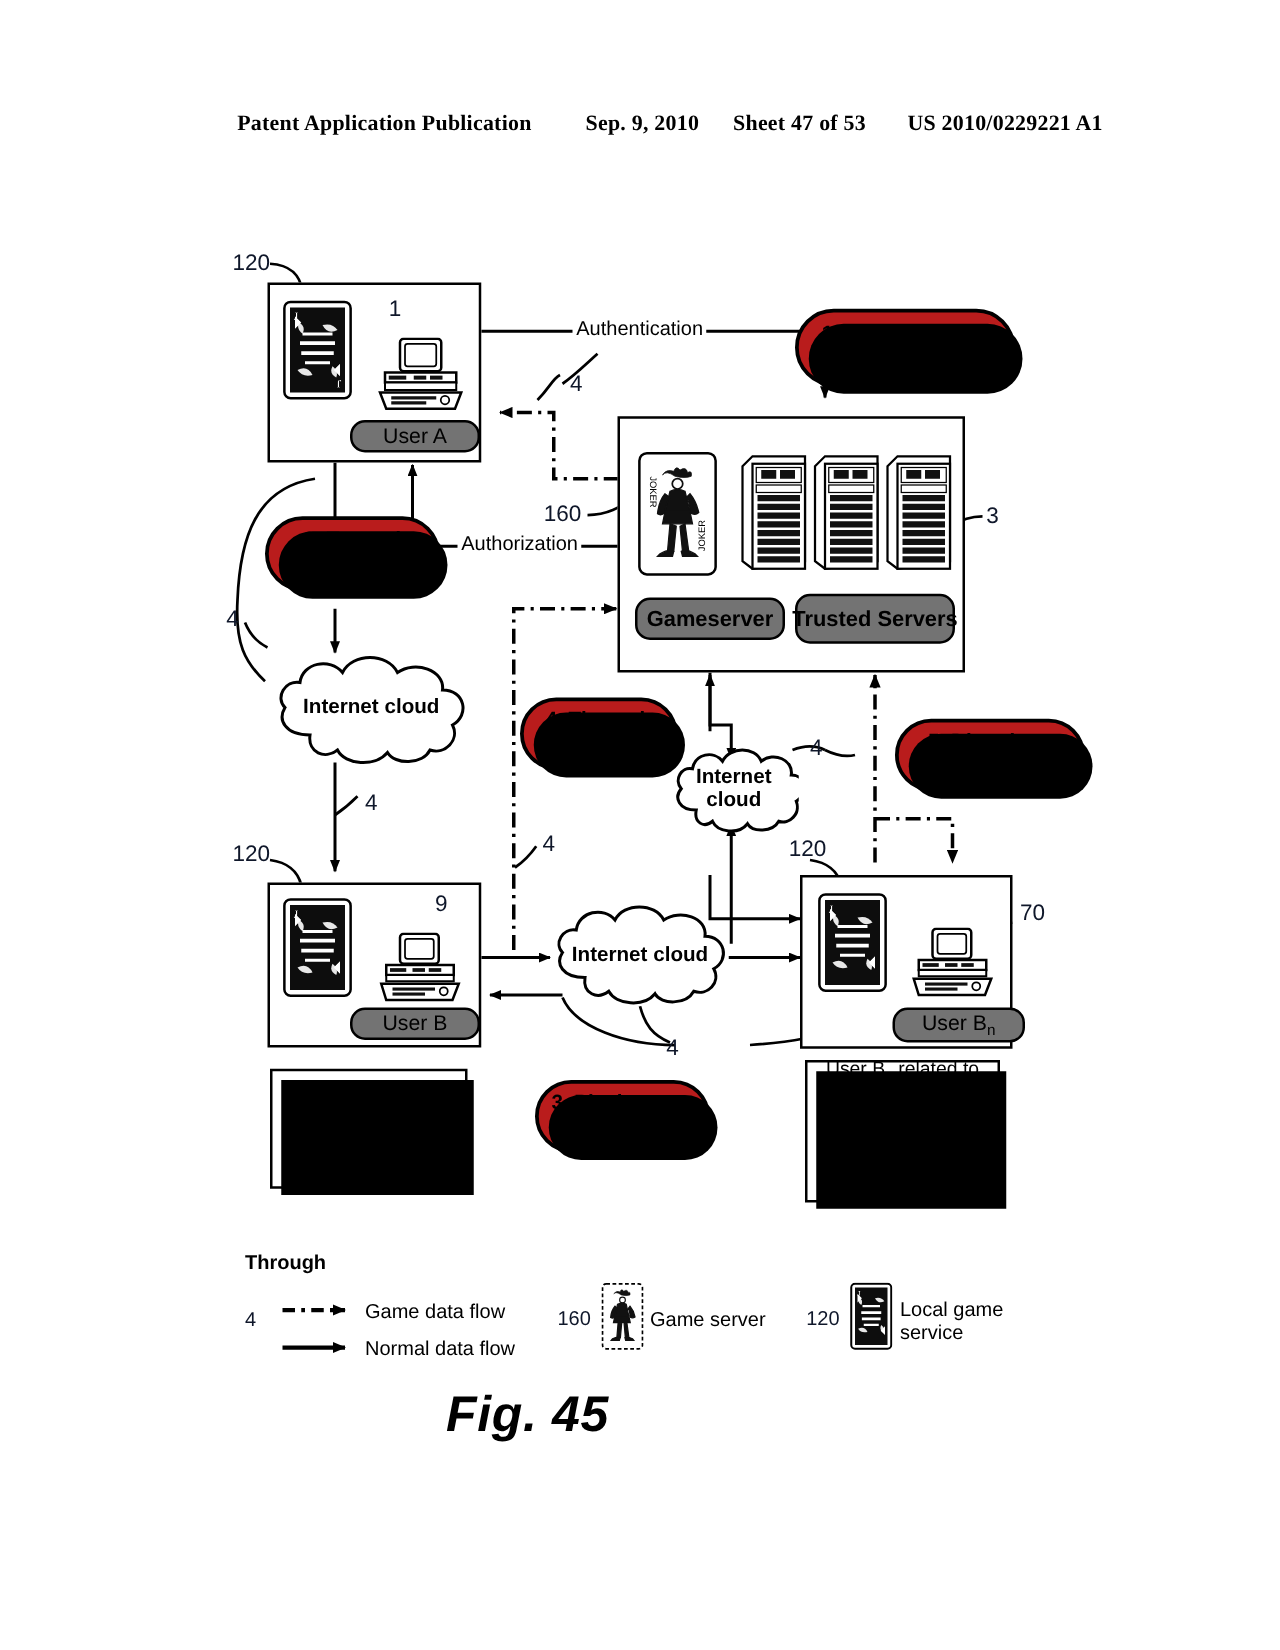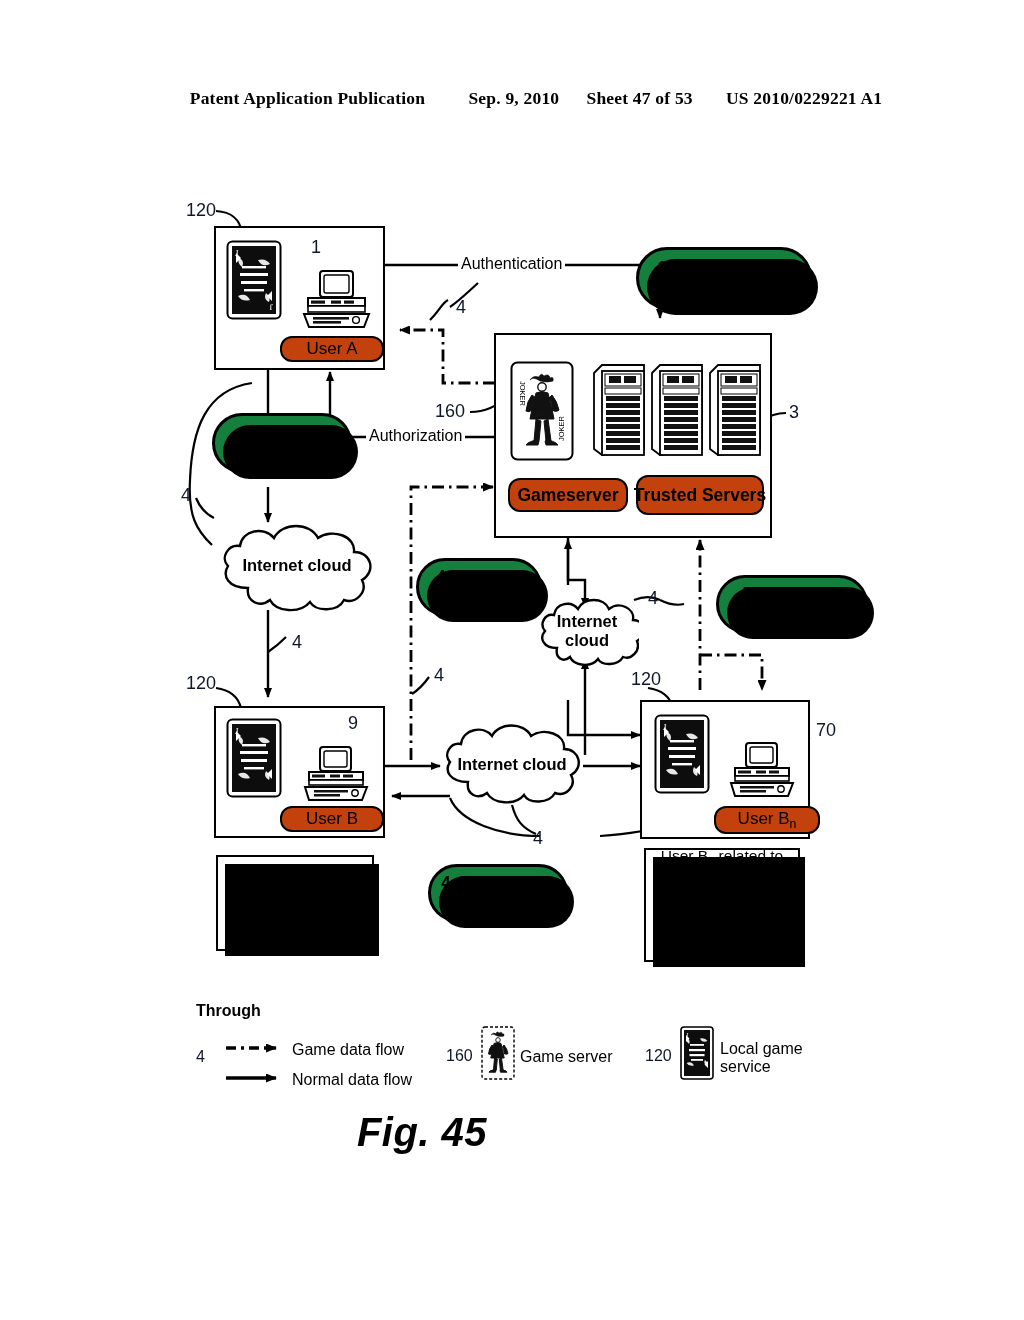--- a/index.html
+++ b/index.html
@@ -67,37 +67,37 @@
     border: 2.5px solid #000;
     background: #fff;
     box-sizing: border-box;
   }
 
   
   .rrlabel {
     position: absolute;
     border: 2.5px solid #000;
     border-radius: 12px;
-    background: #c2410c;
+    background: #737373;
     box-sizing: border-box;
     display: flex;
     align-items: center;
     justify-content: center;
     font-size: 17px;
     white-space: nowrap;
   }
   .rrlabel.bold { font-weight: bold; }
 
   
   .pill {
     position: absolute;
     box-sizing: border-box;
     border: 3px solid #000;
     border-radius: 999px;
-    background: #15803d;
+    background: #b91c1c;
     display: flex;
     align-items: center;
     justify-content: center;
     text-align: center;
     font-weight: bold;
     font-size: 16.5px;
     line-height: 1.2;
     z-index: 6;
   }
   .pill::after {
@@ -567,21 +567,21 @@
 
 <div class="pill" style="left:716px; top:575px; width:152px; height:58px;">
   <div>
     <div>5. Directly to</div>
     <div>a game server</div>
   </div>
 </div>
 
 <div class="pill" style="left:428px; top:864px; width:140px; height:58px;">
   <div>
-    <div>4. Playing as a</div>
+    <div>3. Playing as a</div>
     <div>group</div>
   </div>
 </div>
 
 <div class="notebox" style="left:216px; top:855px; width:158px; height:96px;">
   <div style="white-space:pre-line;">User B is a trusted
 peer of User A
 and therefore can
 play a game</div>
 </div>

